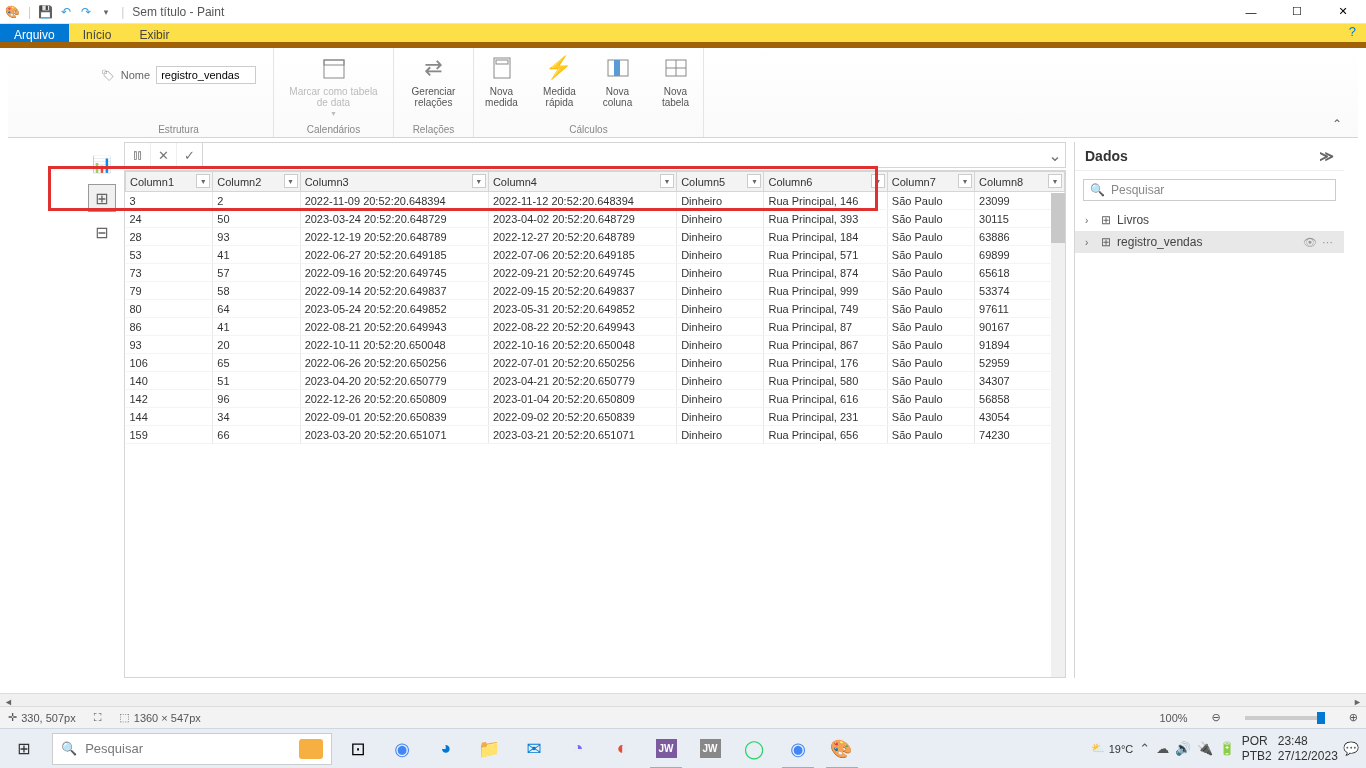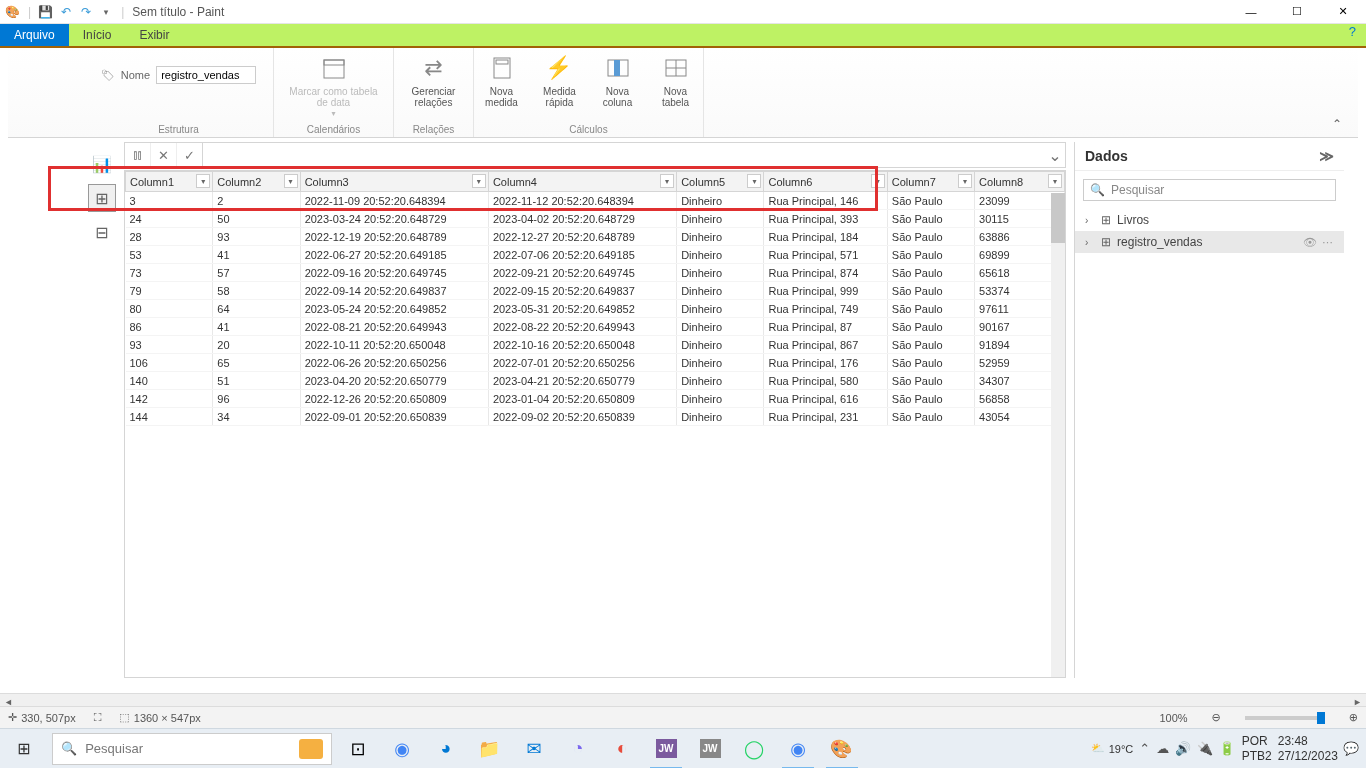--- a/index.html
+++ b/index.html
@@ -8,21 +8,21 @@
 
 .titlebar { height: 24px; background: #fff; display: flex; align-items: center; font-size: 12px; border-bottom: 1px solid #e5e5e5; }
 .titlebar .qat { display: flex; align-items: center; padding: 0 4px; gap: 2px; }
 .titlebar .qat-icon { width: 18px; height: 18px; display: flex; align-items: center; justify-content: center; font-size: 12px; }
 .titlebar .divider { color: #ccc; margin: 0 4px; }
 .titlebar .title { color: #555; }
 .titlebar .wincontrols { margin-left: auto; display: flex; }
 .titlebar .wincontrols div { width: 46px; height: 24px; display: flex; align-items: center; justify-content: center; font-size: 11px; }
 
 
-.menubar { height: 24px; background: #bef264; display: flex; font-size: 12px; border-bottom: 2px solid #a16207; }
+.menubar { height: 24px; background: #fde047; display: flex; font-size: 12px; border-bottom: 6px solid #a16207; }
 .menubar .tab { padding: 4px 14px; color: #444; }
 .menubar .tab.active { background: #0078d4; color: #fff; }
 .menubar .help { margin-left: auto; padding: 0 10px; color: #0078d4; font-size: 13px; }
 
 
 .canvas-wrap { position: absolute; top: 48px; left: 8px; right: 8px; bottom: 80px; background: #fff; overflow: hidden; }
 .pbi { position: relative; width: 100%; height: 100%; }
 
 
 .pbi-ribbon { height: 90px; border-bottom: 1px solid #d5d5d5; display: flex; padding-left: 76px; background: linear-gradient(#fff, #fafafa); font-size: 11px; color: #666; }
@@ -366,20 +366,30 @@
             <tr>
               <td>144</td>
               <td>34</td>
               <td>2022-09-01 20:52:20.650839</td>
               <td>2022-09-02 20:52:20.650839</td>
               <td>Dinheiro</td>
               <td>Rua Principal, 231</td>
               <td>São Paulo</td>
               <td>43054</td>
             </tr>
+            <tr>
+              <td>159</td>
+              <td>66</td>
+              <td>2023-03-20 20:52:20.651071</td>
+              <td>2023-03-21 20:52:20.651071</td>
+              <td>Dinheiro</td>
+              <td>Rua Principal, 656</td>
+              <td>São Paulo</td>
+              <td>74230</td>
+            </tr>
           </tbody>
       </table>
       <div class="tbl-scroll">
           <div class="tbl-thumb"></div>
         </div>
     </div>
 
     <div class="dados">
       <div class="dhead">
         <span>Dados</span>

